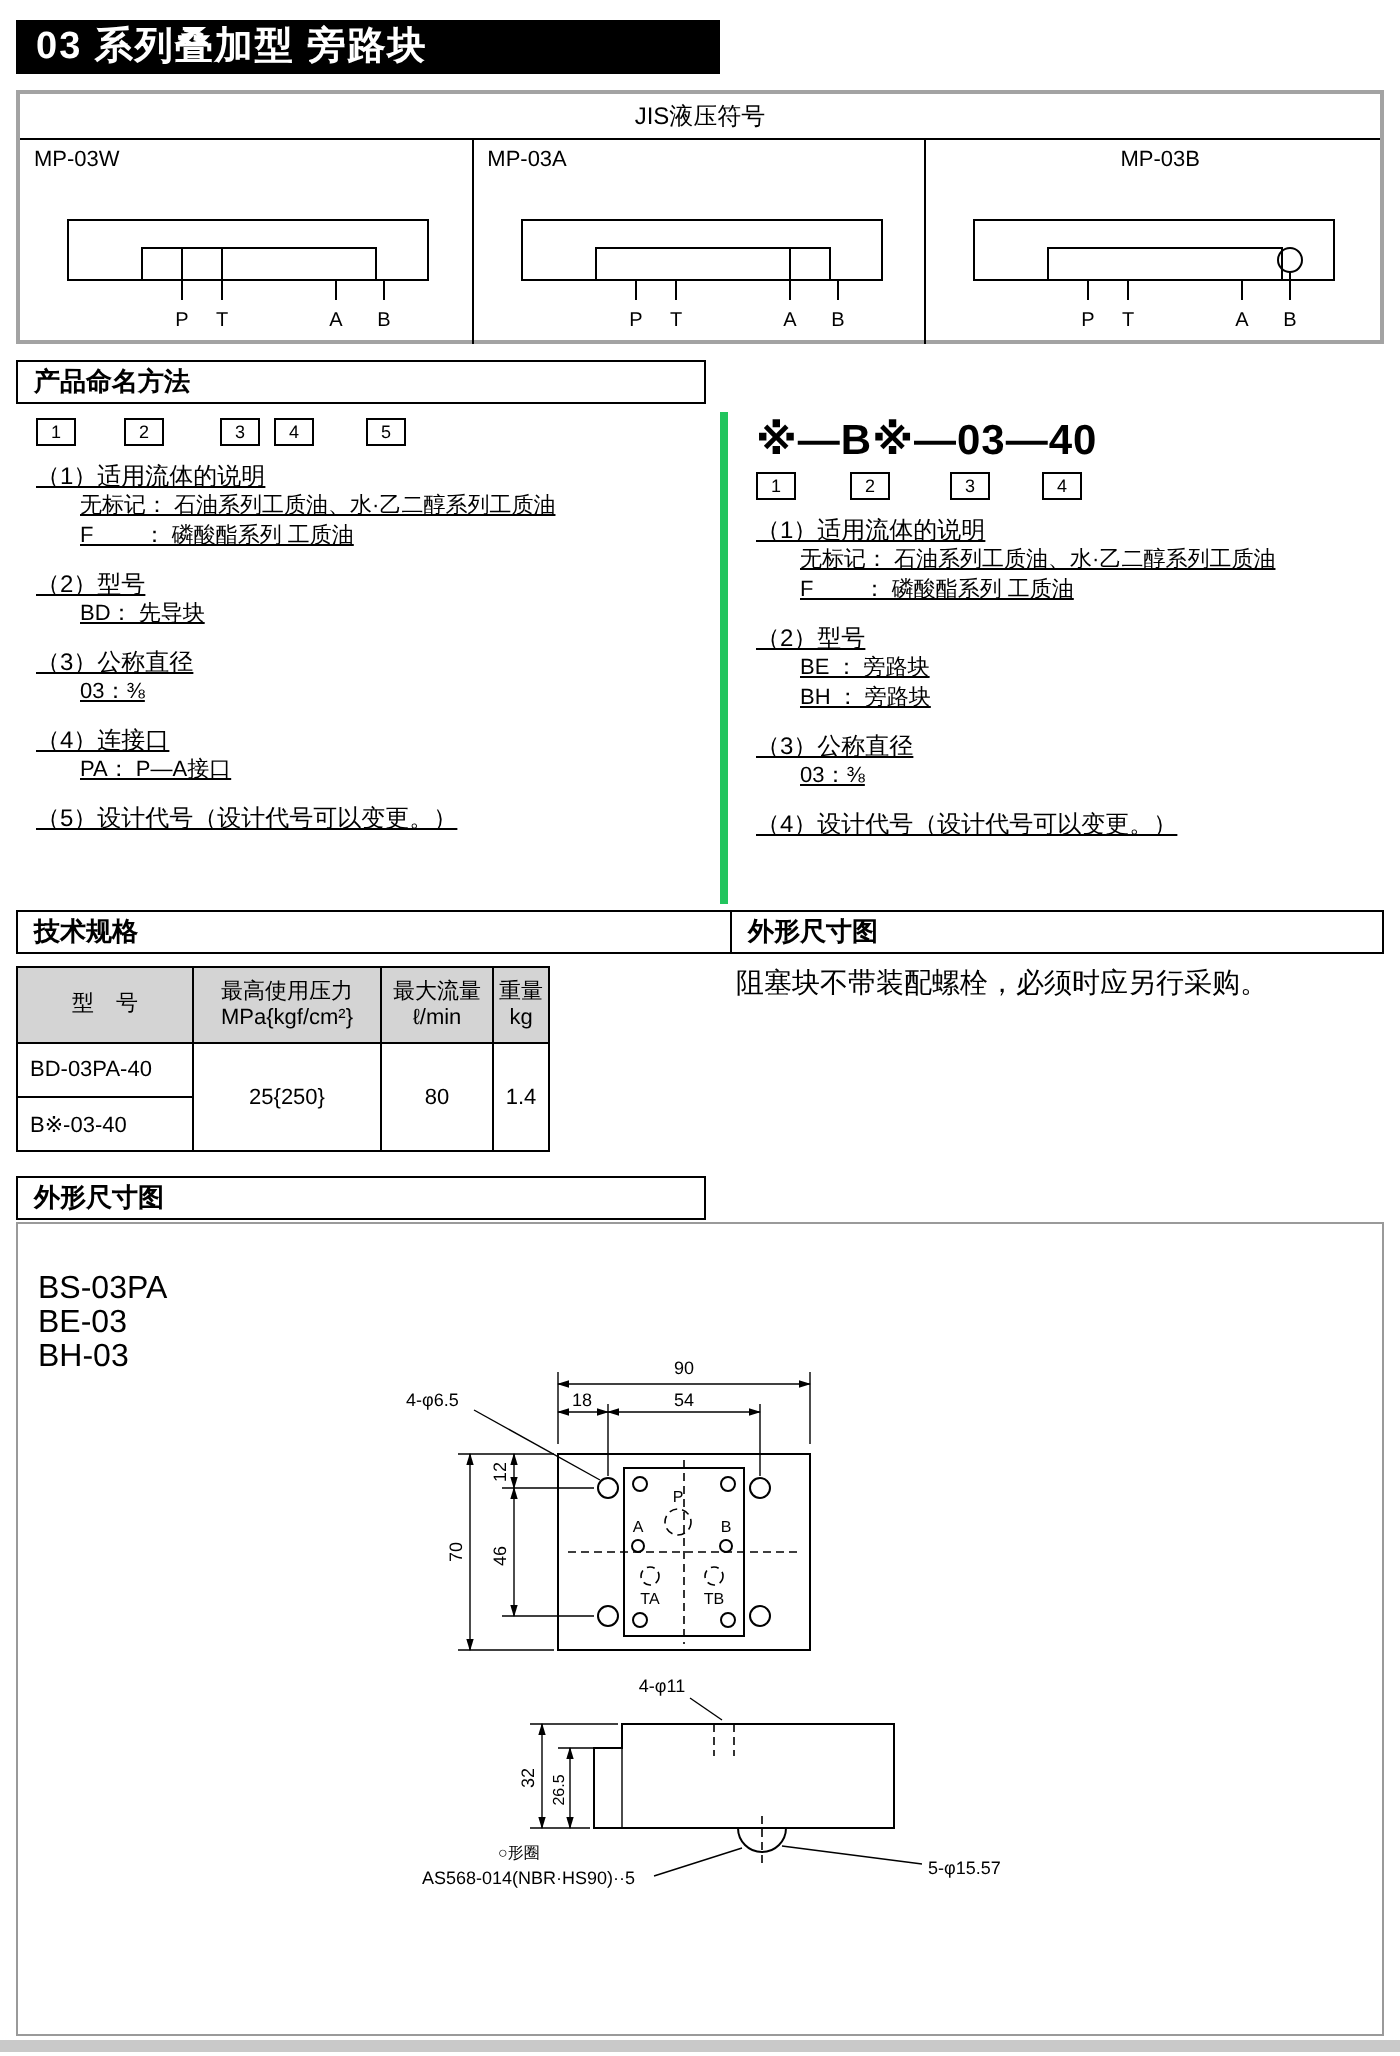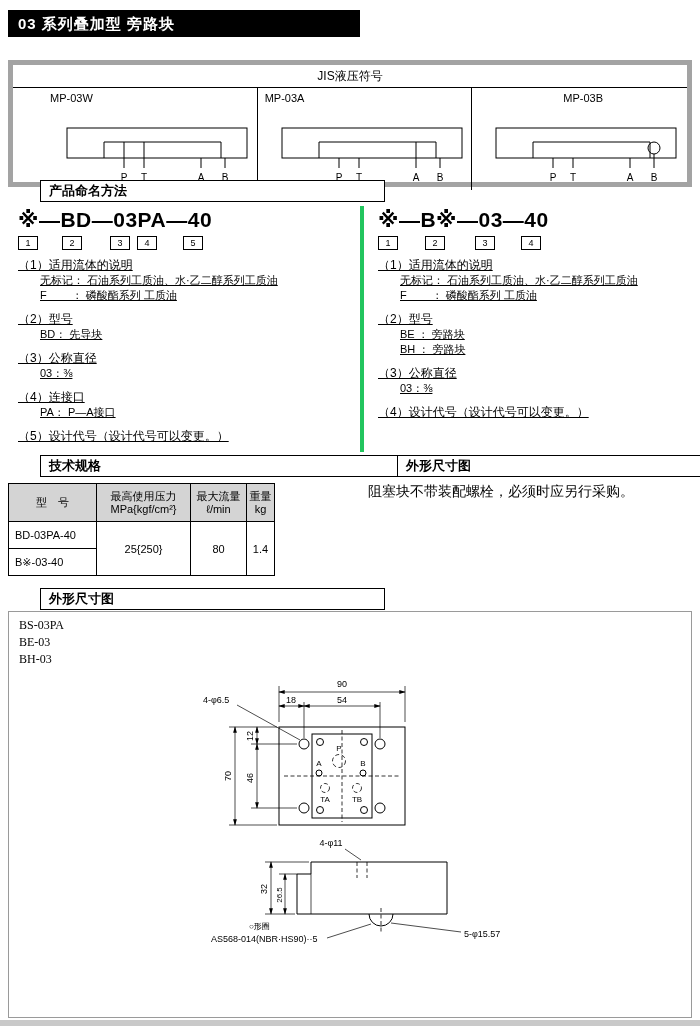--- a/index.html
+++ b/index.html
@@ -1,31 +1,31 @@
 <!DOCTYPE html>
 <html><head>
 <meta charset="utf-8">
 <style>
   * { margin:0; padding:0; box-sizing:border-box; }
   html,body { background:#fff; }
   body { width:700px; height:1028px; position:relative; font-family:"Liberation Sans","DejaVu Sans",sans-serif; color:#000; overflow:hidden; }
   .abs { position:absolute; }
 
   .title-bar { left:8px; top:10px; width:352px; height:27px; background:#000; color:#fff;
-               font-size:15px; font-weight:bold; line-height:27px; padding-left:10px; letter-spacing:1px; }
-
-  .jis-box { left:8px; top:60px; width:684px; height:127px; border:5px solid #a3a3a3; }
+               font-size:19px; font-weight:bold; line-height:27px; padding-left:10px; letter-spacing:1px; }
+
+  .jis-box { left:8px; top:45px; width:684px; height:127px; border:2px solid #a3a3a3; }
   .jis-header { height:23px; border-bottom:1px solid #000; text-align:center; font-size:12px; line-height:22px; }
-  .jis-cols { display:flex; height:102px;margin-left:30px; }
+  .jis-cols { display:flex; height:102px; }
   .jis-cell { width:33.333%; border-right:1px solid #000; position:relative; }
   .jis-cell:last-child { border-right:0;text-align:center; }
   .jis-label { font-size:11px; padding:4px 0 0 7px; }
   .jis-svg { position:absolute; left:6px; top:14px; }
 
-  .hdr { border:1px solid #000; font-weight:bold; font-size:13px; height:22px; line-height:20px; padding-left:8px; background:#fff;margin-left:32px; }
+  .hdr { border:1px solid #000; font-weight:bold; font-size:13px; height:22px; line-height:20px; padding-left:8px; background:#fff; }
   #hdr-naming { left:8px; top:180px; width:345px; }
   #hdr-specs { left:8px; top:455px; width:380px; }
   #hdr-outline-note { left:365px; top:455px; width:327px; }
   #hdr-outline { left:8px; top:588px; width:345px; }
 
   .naming { left:8px; top:206px; width:684px; height:246px; display:flex; }
   .ncol { width:352px; padding:2px 4px 0 10px; }
   .ncol.right { width:332px; border-left:4px solid #22c55e; padding-left:14px; }
   .model-code { font-size:21px; font-weight:bold; letter-spacing:0.5px; height:27px; white-space:nowrap; }
   .boxes { position:relative; height:17px; margin-top:1px; }
@@ -39,21 +39,21 @@
   .spec-table { position:absolute; left:8px; top:483px; border-collapse:collapse; font-size:11px; table-layout:fixed; }
   .spec-table th, .spec-table td { border:1px solid #000; text-align:center; vertical-align:middle; }
   .spec-table th { background:#d4d4d4; font-weight:normal; height:38px; line-height:13px; }
   .spec-table td { height:27px; }
   .spec-table td.model { text-align:left; padding-left:6px; }
   .cw1{width:88px}.cw2{width:94px}.cw3{width:56px}.cw4{width:28px}
 
   .note-text { left:368px; top:484px; width:320px; font-size:14px; line-height:15px; }
 
   .outline-box { left:8px; top:611px; width:684px; height:407px; border:1px solid #9a9a9a; }
-  .models { position:absolute; left:10px; top:5px; font-size:12px; line-height:17px;font-family:Liberation Serif, serif; }
+  .models { position:absolute; left:10px; top:24px; font-size:16px; line-height:17px; }
   .d1 { position:absolute; left:180px; top:60px; }
   .d2 { position:absolute; left:110px; top:222px; }
 
   svg .ln { fill:none; stroke:#000; stroke-width:1; }
   svg .thin { fill:none; stroke:#000; stroke-width:0.7; }
   svg .dash { fill:none; stroke:#000; stroke-width:0.8; stroke-dasharray:4 2.5; }
   svg text { font-family:"Liberation Sans","DejaVu Sans",sans-serif; font-size:9px; fill:#000; }
   svg text.pt { font-size:10px; }
   svg text.sm { font-size:8px; }
 
@@ -122,21 +122,20 @@
           <text x="176" y="79" text-anchor="middle" class="pt">B</text>
         </svg>
       </div>
     </div>
   </div>
 
   <div class="abs hdr" id="hdr-naming">产品命名方法</div>
 
   <div class="abs naming">
     <div class="ncol left">
-      <div class="model-code">※—BD—03PA—40</div>
       <div class="boxes">
         <span class="nbox" style="left:0px">1</span>
         <span class="nbox" style="left:44px">2</span>
         <span class="nbox" style="left:92px">3</span>
         <span class="nbox" style="left:119px">4</span>
         <span class="nbox" style="left:165px">5</span>
       </div>
       <div class="items">
         <div class="item">
           <div class="item-title">（1）适用流体的说明</div>

